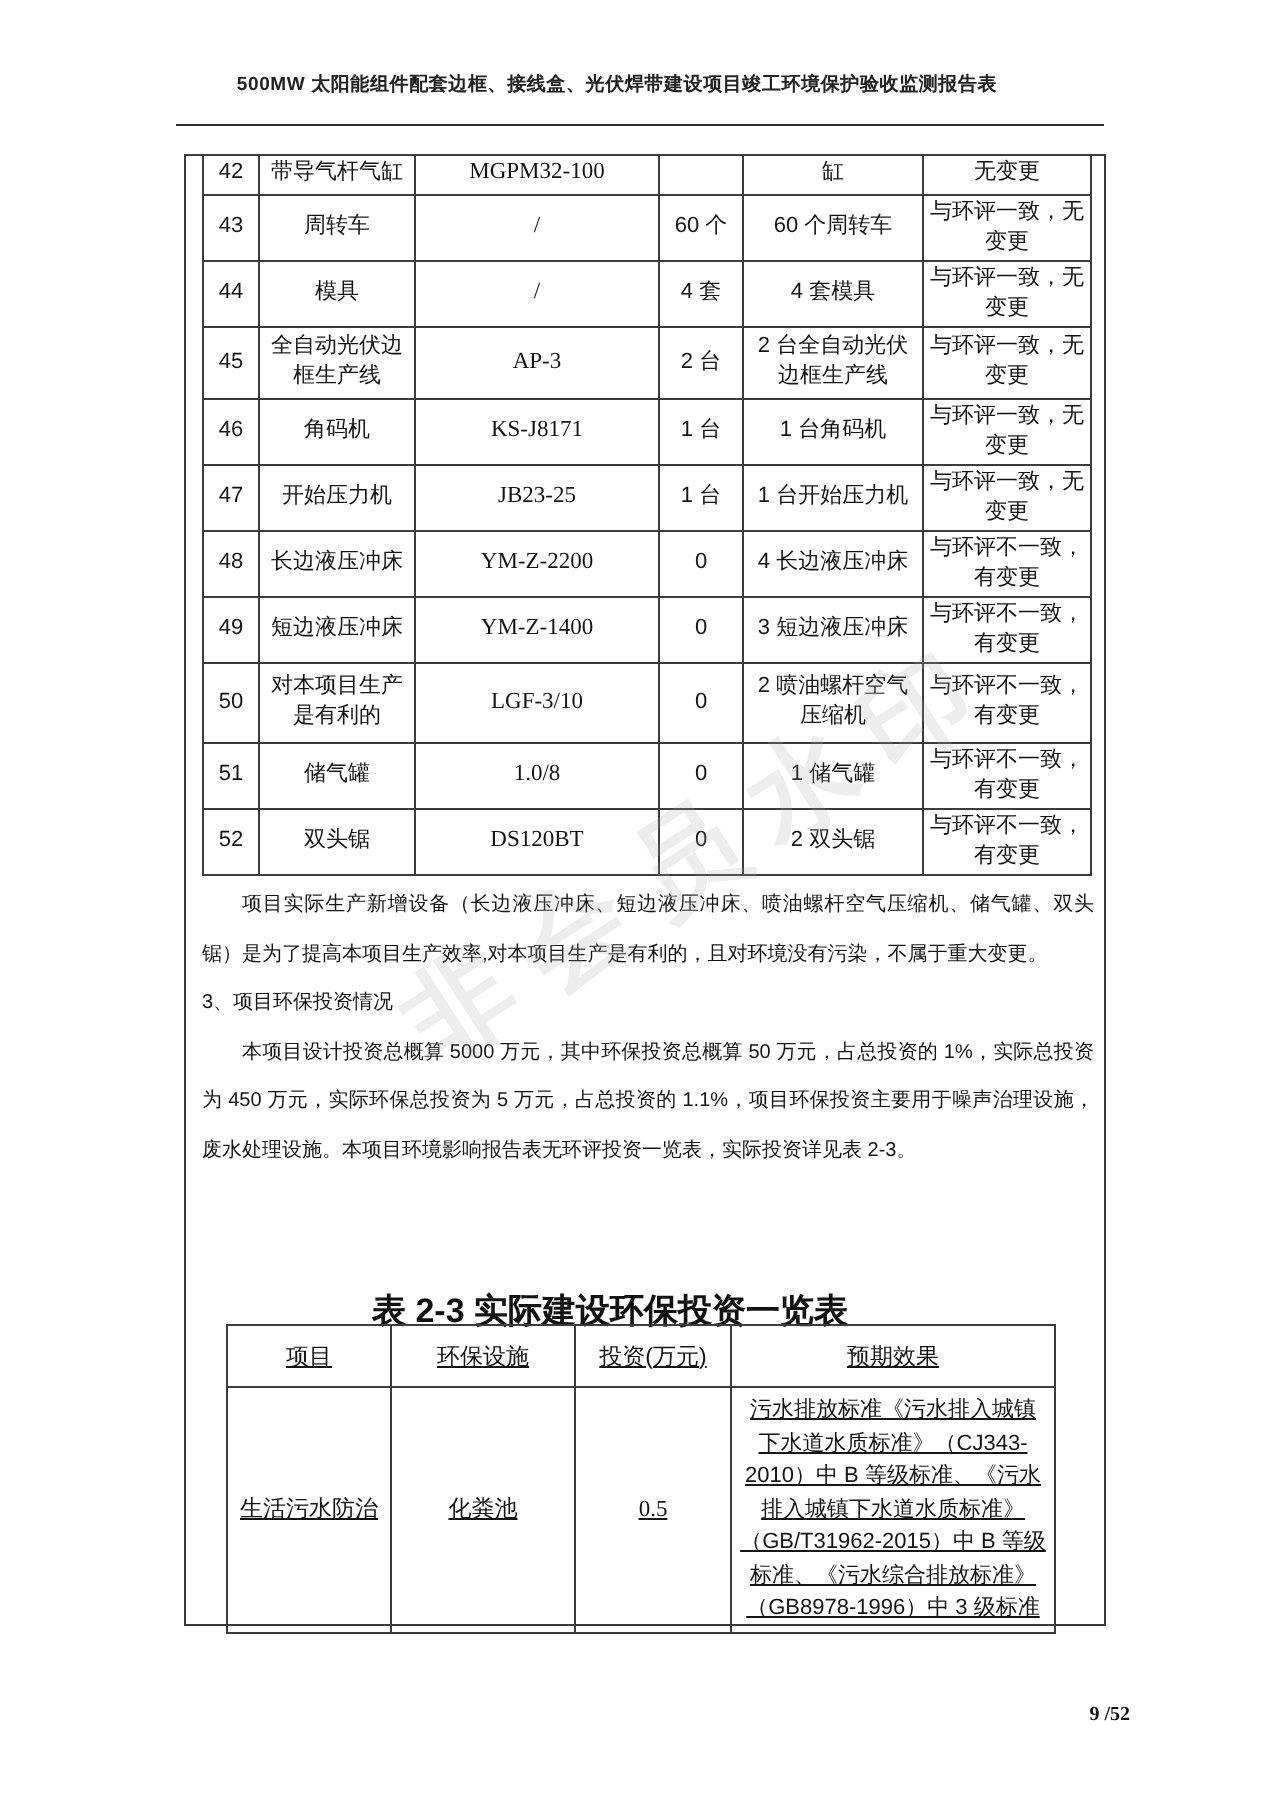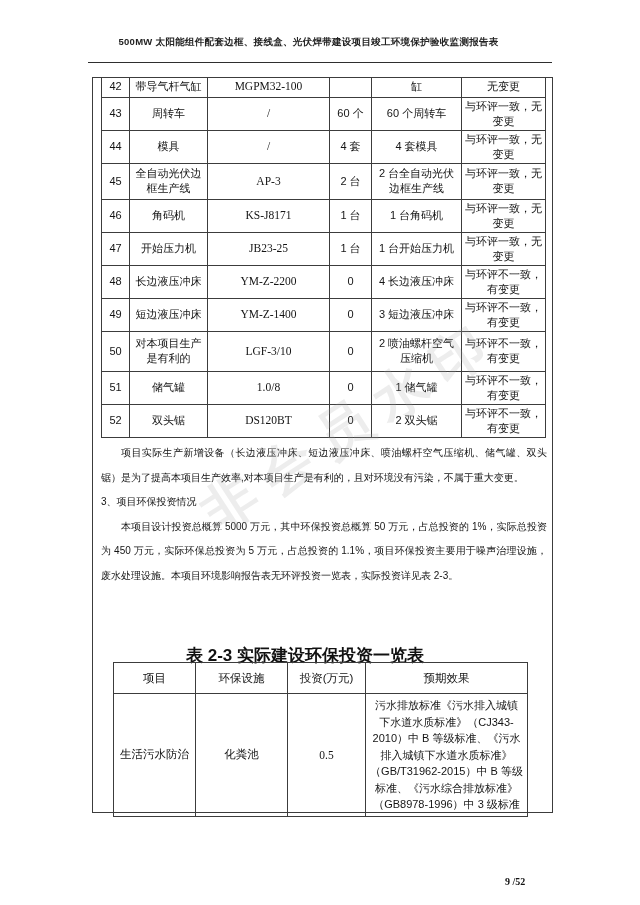--- a/index.html
+++ b/index.html
@@ -53,32 +53,32 @@
     position:absolute; left:92px; top:644px; width:426px;
     text-align:center; font-size:17px; font-weight:bold; color:#111;
   }
   .t23 {
     position:absolute; left:113px; top:662px; width:414px;
   }
   .t23 td, .t23 th {
     border:1px solid #3c3c3c;
     font-size:11.5px; font-weight:normal;
     text-align:center; vertical-align:middle;
-    padding:2px 3px; color:#141414;
+    padding:2px 3px; color:#141414;text-decoration:underline;
   }
   .t23 th { height:31px; }
   .t23 td.effect {
     font-size:11px; line-height:16.5px; padding:3px 4px;
   }
   .t23 td.serif { font-family:"Liberation Serif", serif; }
   
   .footer {
-    position:absolute; top:876px; left:505px; width:60px;
+    position:absolute; top:852px; left:505px; width:60px;
     font-family:"Liberation Serif", serif;
-    font-size:10px; font-weight:bold; color:#111; text-align:left;
+    font-size:10px; font-weight:bold; color:#111; text-align:right;
   }
   
   .watermark {
     position:absolute; left:110px; top:390px; width:480px;
     transform:rotate(-33deg); transform-origin:center;
     font-size:54px; letter-spacing:14px; font-weight:bold;
     color:rgba(165,165,165,0.20);
     text-align:center; pointer-events:none; z-index:3;
     white-space:nowrap;
   }

